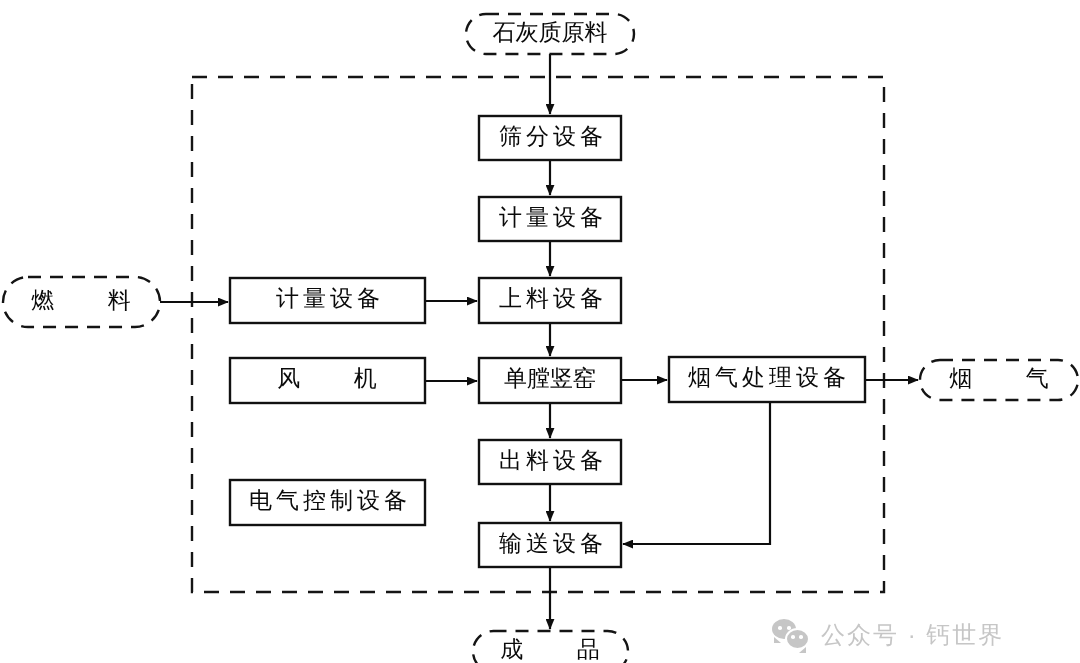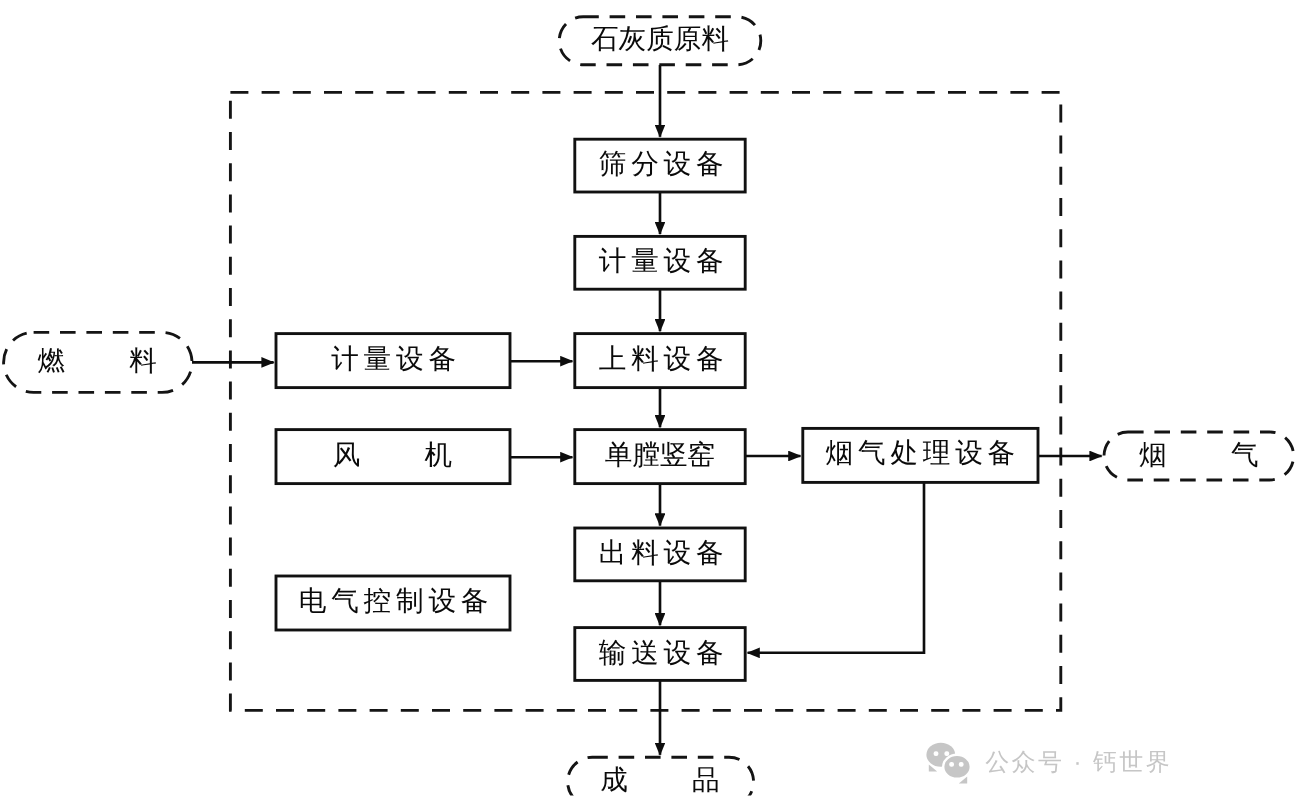--- a/index.html
+++ b/index.html
@@ -61,25 +61,25 @@
   .conn-line {
     stroke: #0d0d0d;
     stroke-width: 2.2;
     fill: none;
   }
   .watermark {
     position: absolute;
     left: 772px;
     top: 607px;
     display: flex;
-    align-items: flex-end;
+    align-items: flex-start;
     gap: 13px;
     color: #c6c6c6;
     font-family: "Liberation Sans", "DejaVu Sans", sans-serif;
-    font-size: 20px;
+    font-size: 24px;
     letter-spacing: 2px;
     user-select: none;
   }
   .watermark-icon {
     width: 36px;
     height: 30px;
     position: relative;
     flex: none;
   }
   .watermark-icon .bub-a {

